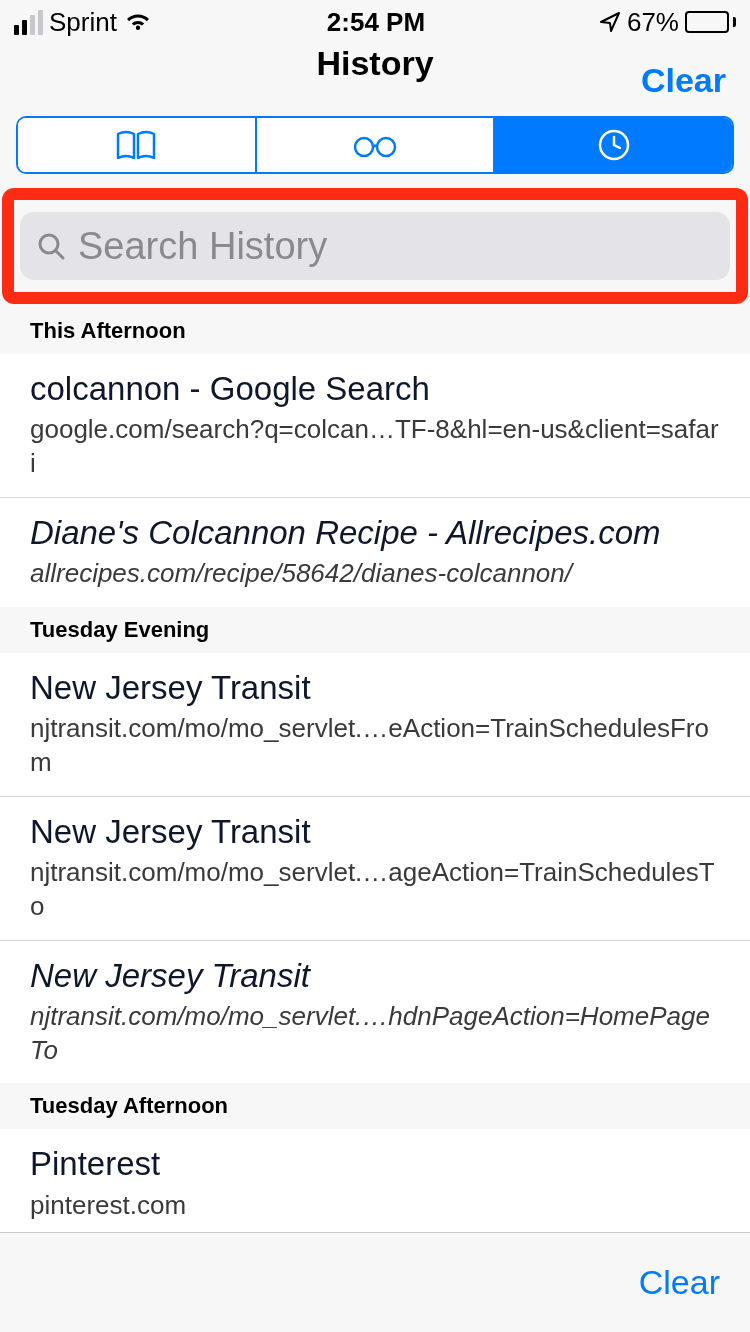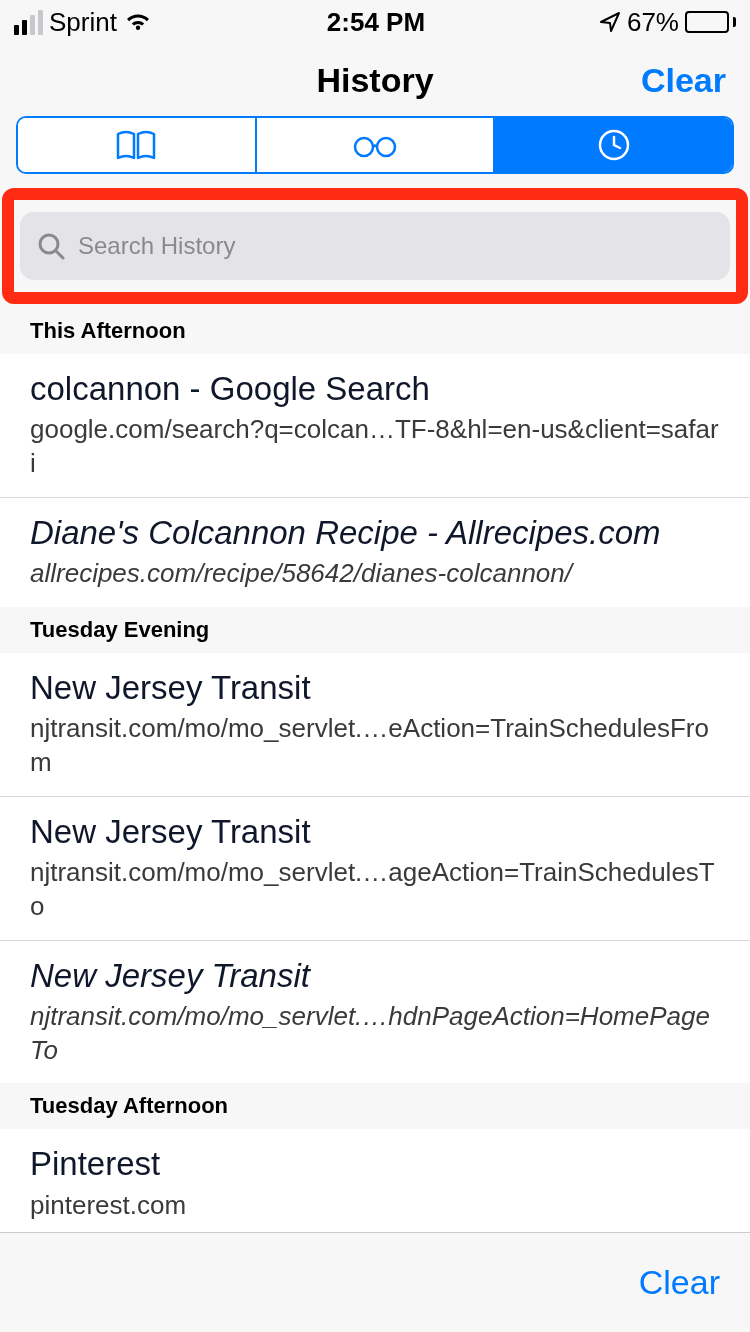--- a/index.html
+++ b/index.html
@@ -11,34 +11,34 @@
   .signal-bars { display:flex; align-items:flex-end; gap:3px; }
   .signal-bars span { width:5px; background:#c7c7cc; border-radius:1px; display:block;}
   .signal-bars span.on { background:#000; }
   .wifi-icon svg { display:block; }
   .battery { display:flex; align-items:center; gap:4px;}
   .battery-body { width:44px; height:22px; border:2px solid #000; border-radius:4px; position:relative; padding:2px;}
   .battery-fill { height:100%; background:#000; border-radius:1px;}
   .battery-tip { width:3px; height:10px; background:#000; border-radius:0 2px 2px 0;}
   .loc-icon svg{display:block;}
   
-  .nav-header { height:72px; position:relative; display:flex; align-items:center; justify-content:center;}
+  .nav-header { height:72px; position:relative; display:flex; justify-content:center;}
   .nav-title { font-size:34px; font-weight:600; }
   .nav-done { position:absolute; right:24px; top:50%; transform:translateY(-50%); color:#007aff; font-size:34px; font-weight:600; }
   
   .seg-wrap { padding:0 16px 8px 16px;}
   .segmented { display:flex; height:58px; border:2px solid #007aff; border-radius:10px; overflow:hidden;}
   .segment { flex:1; display:flex; align-items:center; justify-content:center; border-right:2px solid #007aff; background:#fff;}
   .segment:last-child{ border-right:none;}
   .segment.active{ background:#007aff;}
   .segment svg { display:block; }
   
   .highlight-box { margin:6px 2px 4px 2px; border:12px solid #ff2b12; border-radius:12px; padding:12px 6px;}
   .search-field { display:flex; align-items:center; height:68px; background:#e4e4e8; border-radius:14px; padding:0 16px; gap:12px;}
-  .search-field input { border:none; background:transparent; font-size:24px; color:#8a8a8e; width:100%; outline:none;}
+  .search-field input { border:none; background:transparent; font-size:38px; color:#8a8a8e; width:100%; outline:none;}
   .search-field input::placeholder{ color:#8a8a8e;}
   .search-icon svg{display:block;}
   
   .section-header { font-size:22px; font-weight:700; padding:10px 30px 10px 30px; background:#f7f7f8;}
   .list { background:#fff;}
   .row { padding:14px 30px 16px 30px; border-bottom:1px solid #d9d9dd;}
   .row:last-child{border-bottom:none;font-style:italic;}
   .row-title { font-size:33px; font-weight:400; color:#0f172a; line-height:1.25; margin-bottom:4px;}
   .row-url { font-size:26px; color:#3a3a3c; line-height:1.3; word-break:break-all;}
   

